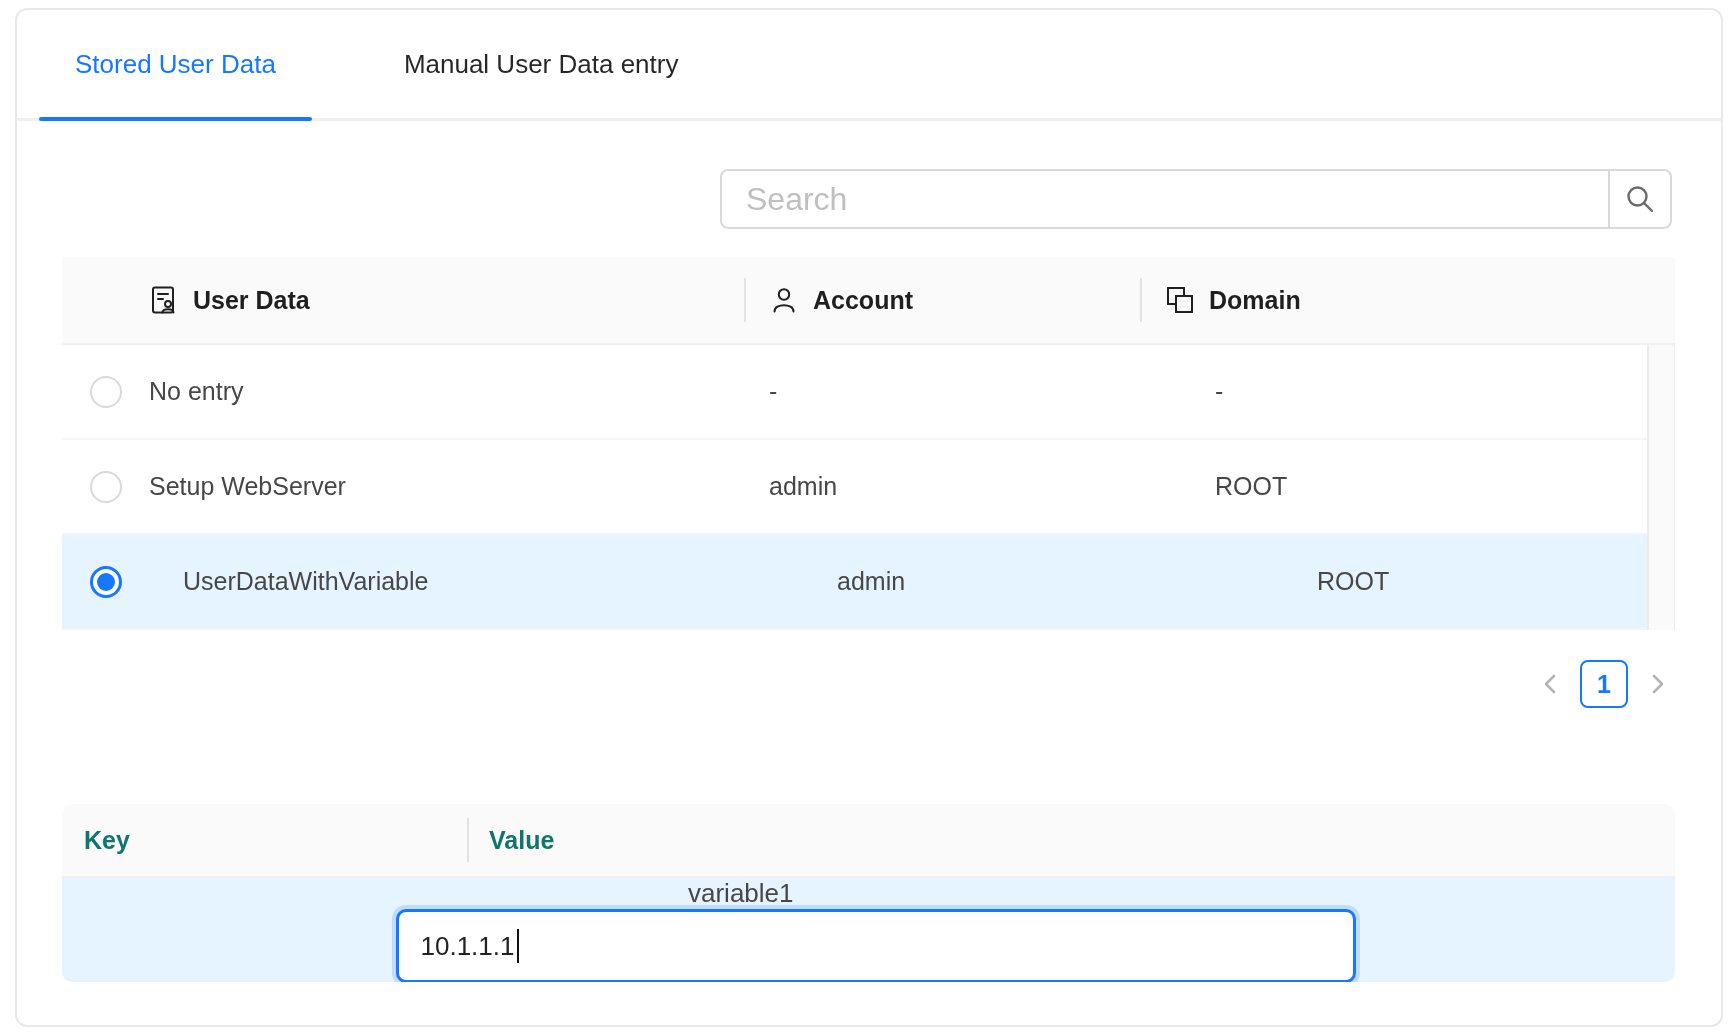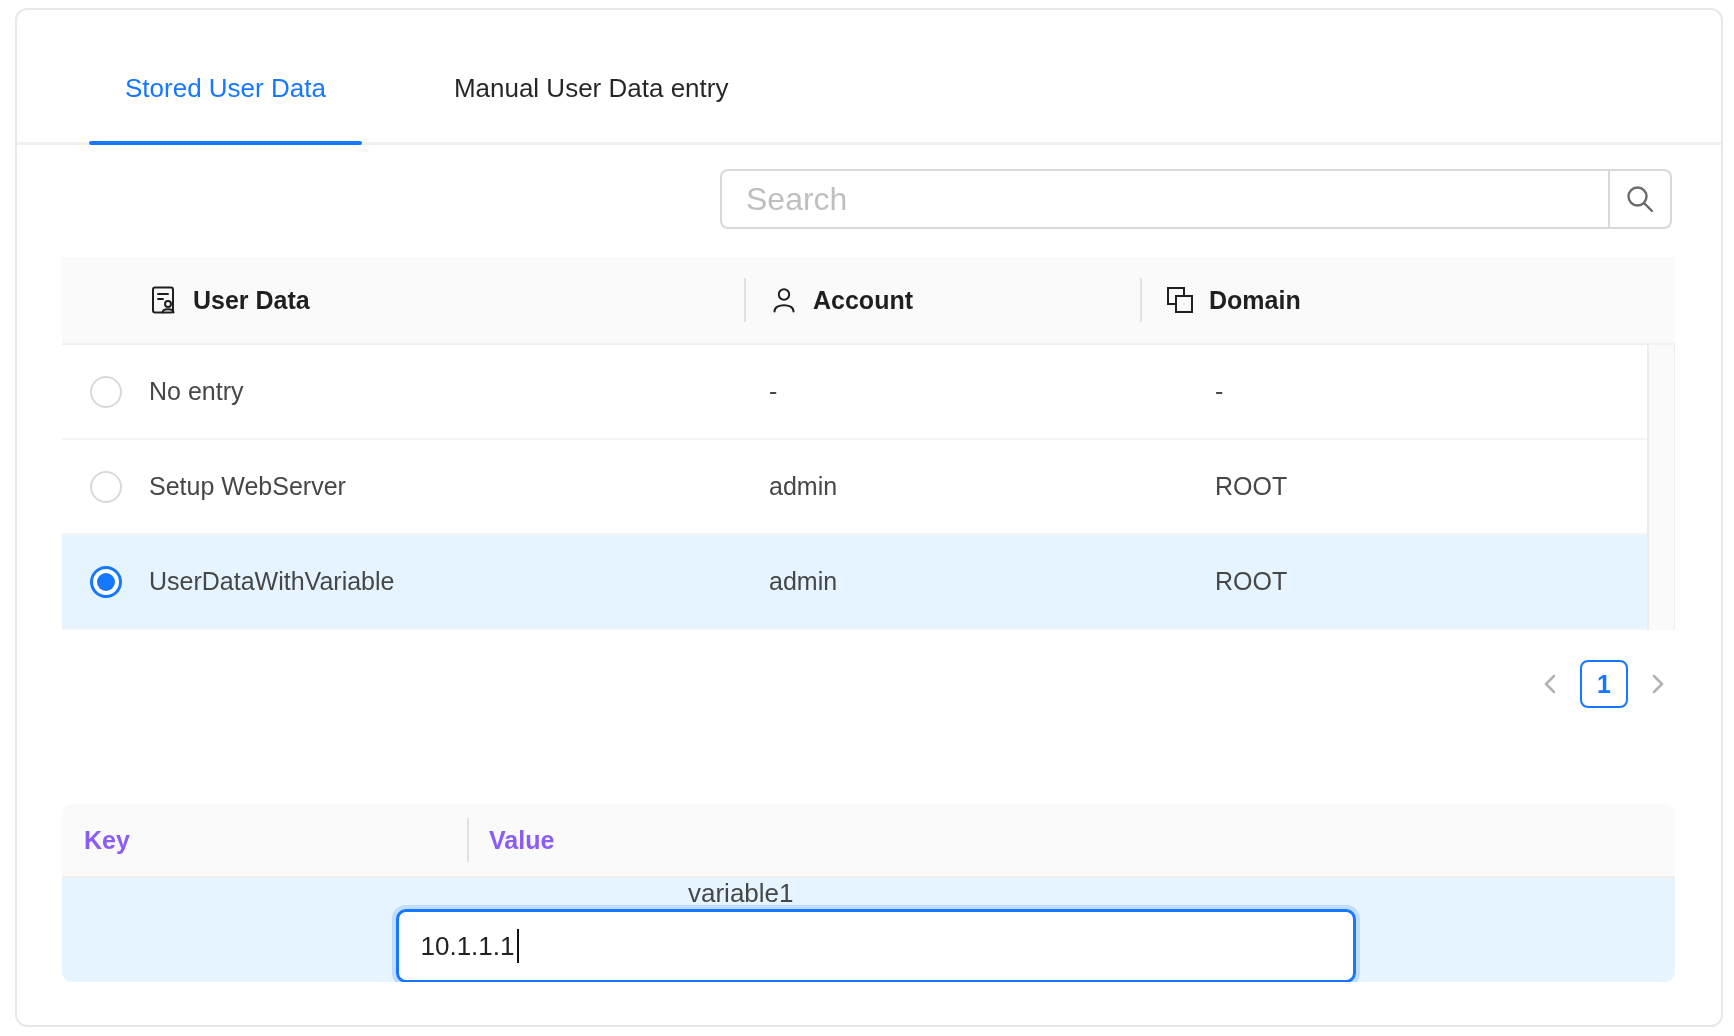--- a/index.html
+++ b/index.html
@@ -5,21 +5,21 @@
   * { margin:0; padding:0; box-sizing:border-box; }
   html,body { width:1734px; height:1036px; background:#ffffff;
     font-family:"Liberation Sans", sans-serif; color:rgba(0,0,0,0.85); }
 
   .card { position:absolute; left:15px; top:8px; width:1708px; height:1019px;
     background:#fff; border:2px solid #e8e8e8; border-radius:12px; }
 
   
   .tabbar { position:absolute; left:0; top:0; width:100%; height:111px;
     border-bottom:3px solid #f0f0f0; display:flex; align-items:center;
-    padding-left:72px; gap:56px;margin-top:24px; }
+    padding-left:22px; gap:56px; }
   .tab { position:relative; height:100%; display:flex; align-items:center;
     padding:0 36px; font-size:26px; font-weight:500; color:rgba(0,0,0,0.85);
     cursor:pointer; white-space:nowrap; }
   .tab.active { color:#1677ff; }
   .tab.active::after { content:""; position:absolute; left:0; right:0; bottom:-3px;
     height:4px; background:#1677ff; border-radius:2px; }
 
   
   .search-group { position:absolute; top:159px; right:49px; display:flex; height:60px; }
   .search-input { width:890px; height:60px; border:2px solid #d9d9d9;
@@ -38,21 +38,21 @@
     color:#1f1f1f; position:relative; height:100%; }
   .th-sel  { width:87px; }
   .th-userdata { width:595px; }
   .th-account  { width:396px; padding-left:25px; }
   .th-domain   { flex:1; padding-left:25px; }
   .col-sep::before { content:""; position:absolute; left:0; top:50%;
     transform:translateY(-50%); width:2px; height:44px; background:#e2e2e2; }
 
   .trow { display:flex; height:95px; align-items:center;
     border-bottom:2px solid #f5f5f5; font-size:25px; color:#474747; cursor:pointer; }
-  .trow.selected { background:#e6f4ff; }
+  .trow.selected { background:#e6f4ff;gap:34px; }
   .cell-sel      { width:87px; display:flex; justify-content:center; }
   .cell-userdata { width:595px; }
   .cell-account  { width:446px; padding-left:25px; }
   .cell-domain   { flex:1; padding-left:25px; }
 
   .radio { width:32px; height:32px; border-radius:50%; border:2px solid #d9d9d9;
     background:#fff; cursor:pointer; }
   .radio.checked { border:3px solid #1677ff; position:relative; }
   .radio.checked::after { content:""; position:absolute; inset:4px;
     border-radius:50%; background:#1677ff; }
@@ -67,21 +67,21 @@
   .page-nav { width:30px; height:48px; display:flex; align-items:center;
     justify-content:center; cursor:pointer; }
   .page-number { width:48px; height:48px; border:2px solid #1677ff; border-radius:8px;
     color:#1677ff; display:flex; align-items:center; justify-content:center;
     font-size:25px; font-weight:600; background:#fff; cursor:pointer; }
 
   
   .kv-table { position:absolute; left:45px; top:794px; width:1613px;
     border-radius:10px; overflow:hidden; }
   .kv-head { display:flex; height:74px; background:#fafafa; align-items:center;
-    border-bottom:2px solid #f0f0f0; font-weight:600; font-size:25px; color:#8b5cf6; }
+    border-bottom:2px solid #f0f0f0; font-weight:600; font-size:25px; color:#0f766e; }
   .kv-key-col { width:405px; padding-left:22px; }
   .kv-value-col { flex:1; padding-left:22px; position:relative; height:100%;
     display:flex; align-items:center; }
   .kv-row { display:flex; height:104px; background:#e6f4ff; align-items:center;
     font-size:26px; color:#474747;flex-direction:column; }
   .kv-value-cell { flex:1; padding-left:14px; }
   .value-input { width:960px; height:74px; border:3px solid #1677ff;
     border-radius:10px; background:#fff; box-shadow:0 0 0 4px rgba(22,119,255,0.18);
     display:flex; align-items:center; padding:0 22px; font-size:26px; color:#222;
     cursor:text; }

